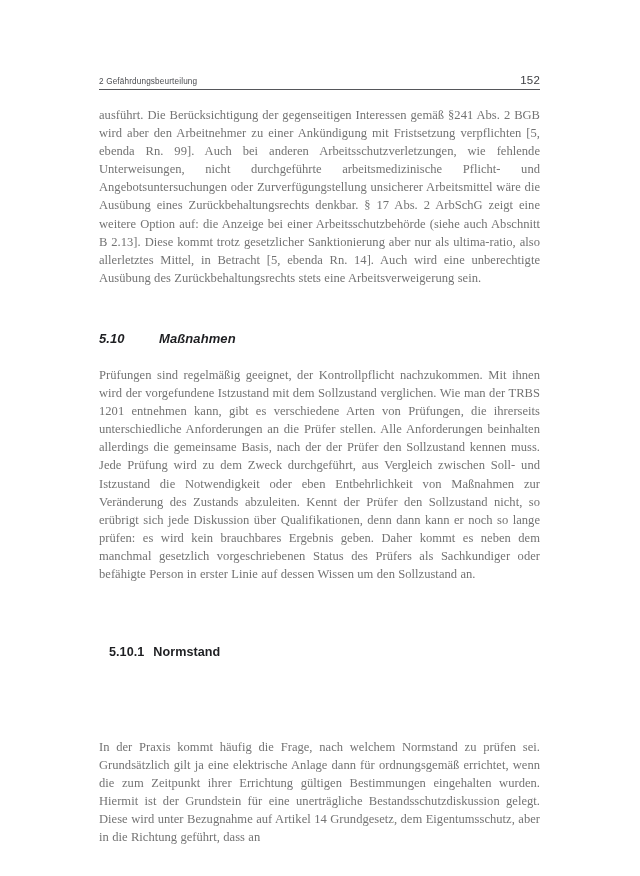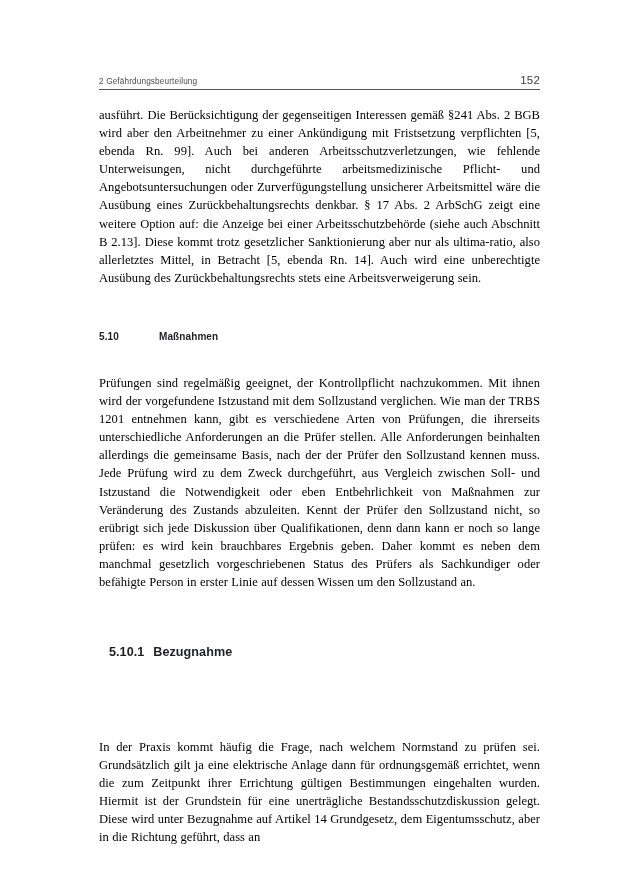--- a/index.html
+++ b/index.html
@@ -55,35 +55,36 @@
     top: 106px;
     width: 441px;
   }
 
   p.body {
     margin: 0;
     font-family: "Liberation Serif", serif;
     font-size: 12.55px;
     line-height: 18.1px;
     text-align: justify;
-    color: #000000;
+    color: #737373;
     letter-spacing: 0.02px;
     word-spacing: 0.2px;
     hyphens: manual;
   }
 
   
   h2.sec-heading {
     margin: 0;
     font-family: "Liberation Sans", sans-serif;
     font-weight: bold;
-    font-size: 10px;
+    font-size: 13px;
     color: #1e1f22;
     letter-spacing: 0.1px;
     display: flex;
+    font-style: italic;
   }
   h2.sec-heading .num {
     width: 60px;
     flex: none;
   }
   h3.sub-heading {
     margin: 10px;
     font-family: "Liberation Sans", sans-serif;
     font-weight: bold;
     font-size: 12.6px;
@@ -91,21 +92,21 @@
     letter-spacing: 0.05px;
     display: flex;
   }
   h3.sub-heading .num {
     margin-right: 9px;
   }
 
   
   .block-p1      { position: absolute; left: 0;  top: 0;   width: 441px; }
   .block-h510    { position: absolute; left: 0;  top: 225px; width: 441px; }
-  .block-p2      { position: absolute; left: 0;  top: 268px; width: 441px; }
+  .block-p2      { position: absolute; left: 0;  top: 260px; width: 441px; }
   .block-h5101   { position: absolute; left: 0;  top: 529px; width: 441px; }
   .block-p3      { position: absolute; left: 0;  top: 584px; width: 441px; margin-top: 48px; }
 
   .scan-tint {
     position: absolute;
     inset: 0;
     pointer-events: none;
     background: #ffffff;
     opacity: 0;
   }
@@ -133,21 +134,21 @@
       </h2>
     </div>
 
     <div class="block-p2">
       <p class="body">Prüfungen sind regelmäßig geeignet, der Kontrollpflicht nachzukommen. Mit ihnen wird der vorgefundene Istzustand mit dem Sollzustand verglichen. Wie man der TRBS 1201 entnehmen kann, gibt es verschiedene Arten von Prüfungen, die ihrerseits unterschiedliche Anforderungen an die Prüfer stellen. Alle Anforderungen beinhalten allerdings die gemeinsame Basis, nach der der Prüfer den Sollzustand kennen muss. Jede Prüfung wird zu dem Zweck durchgeführt, aus Vergleich zwischen Soll- und Istzustand die Notwendigkeit oder eben Entbehrlichkeit von Maßnahmen zur Veränderung des Zustands abzuleiten. Kennt der Prüfer den Sollzustand nicht, so erübrigt sich jede Diskussion über Qualifikationen, denn dann kann er noch so lange prüfen: es wird kein brauchbares Ergebnis geben. Daher kommt es neben dem manchmal gesetzlich vorgeschriebenen Status des Prüfers als Sachkundiger oder befähigte Person in erster Linie auf dessen Wissen um den Sollzustand an.</p>
     </div>
 
     <div class="block-h5101">
       <h3 class="sub-heading">
         <span class="num">5.10.1</span>
-        <span class="txt">Bezugnahme</span>
+        <span class="txt">Normstand</span>
       </h3>
     </div>
 
     <div class="block-p3">
       <p class="body">In der Praxis kommt häufig die Frage, nach welchem Normstand zu prüfen sei. Grundsätzlich gilt ja eine elektrische Anlage dann für ordnungsgemäß errichtet, wenn die zum Zeitpunkt ihrer Errichtung gültigen Bestimmungen eingehalten wurden. Hiermit ist der Grundstein für eine unerträgliche Bestandsschutzdiskussion gelegt. Diese wird unter Bezugnahme auf Artikel 14 Grundgesetz, dem Eigentumsschutz, aber in die Richtung geführt, dass an</p>
     </div>
 
   </div>
 
   <div class="scan-tint"></div>

